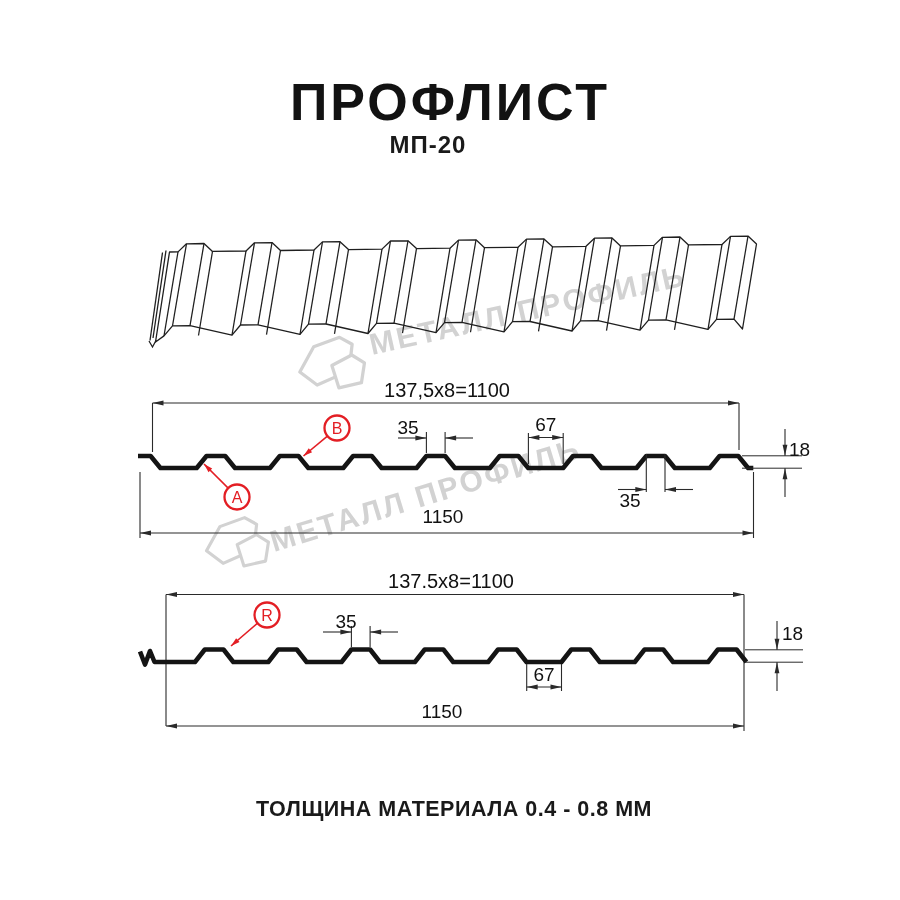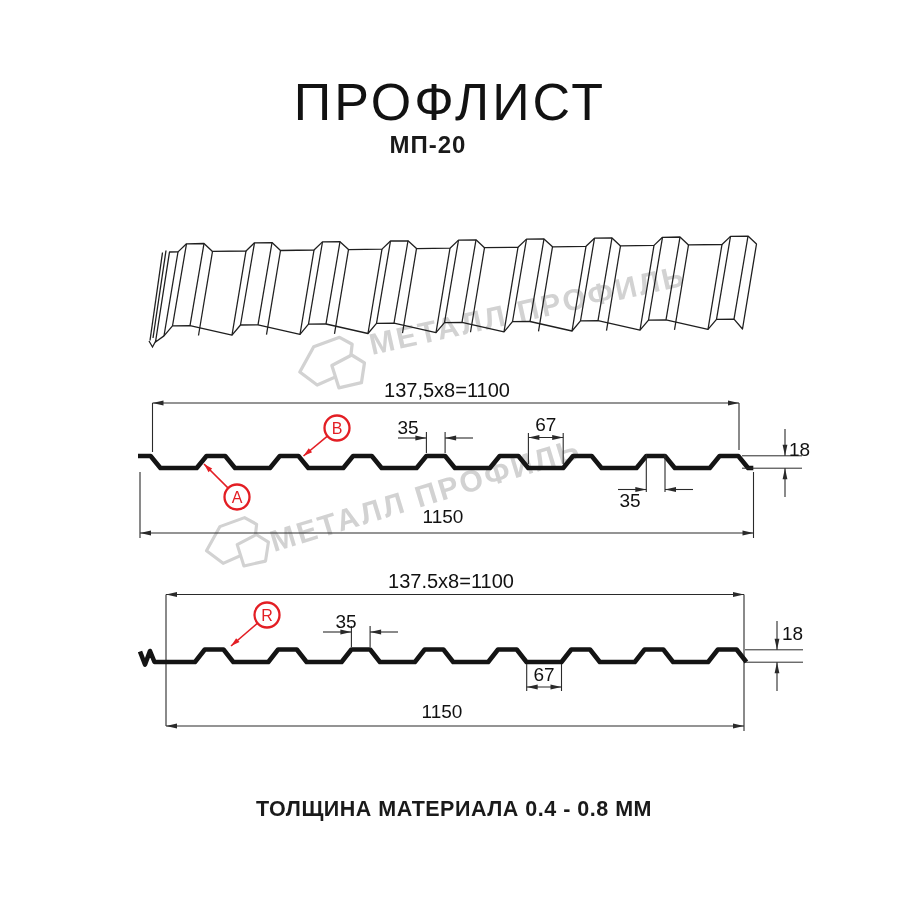--- a/index.html
+++ b/index.html
@@ -1,19 +1,19 @@
 <!DOCTYPE html>
 <html><head>
 <meta charset="utf-8">
 <style>
   html,body{margin:0;padding:0;background:#fff;}
   .stage{position:relative;width:900px;height:900px;background:#fff;overflow:hidden;
          font-family:"Liberation Sans",sans-serif;}
   .title{position:absolute;left:0;top:72px;width:900px;text-align:center;
-         font-size:52px;font-weight:400;letter-spacing:3px;color:#121212;}
+         font-size:52px;font-weight:700;letter-spacing:3px;color:#121212;}
   .subtitle{position:absolute;left:0;top:131px;width:856px;text-align:center;
          font-size:24px;font-weight:600;letter-spacing:1px;color:#1a1a1a;}
   .footer{position:absolute;left:4px;top:797px;width:900px;text-align:center;
          font-size:21.5px;font-weight:700;letter-spacing:.5px;color:#1a1a1a;}
   svg{position:absolute;left:0;top:0;}
 </style>
 </head>
 <body>
 
 <div class="stage">

